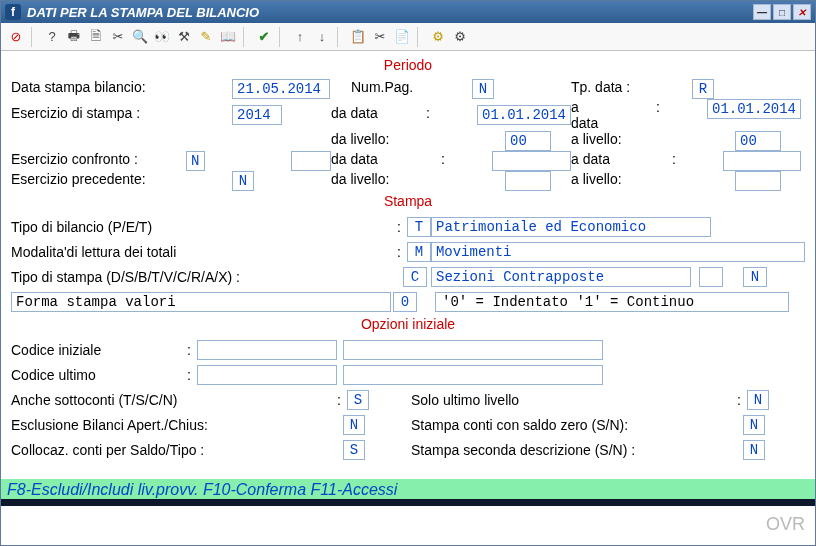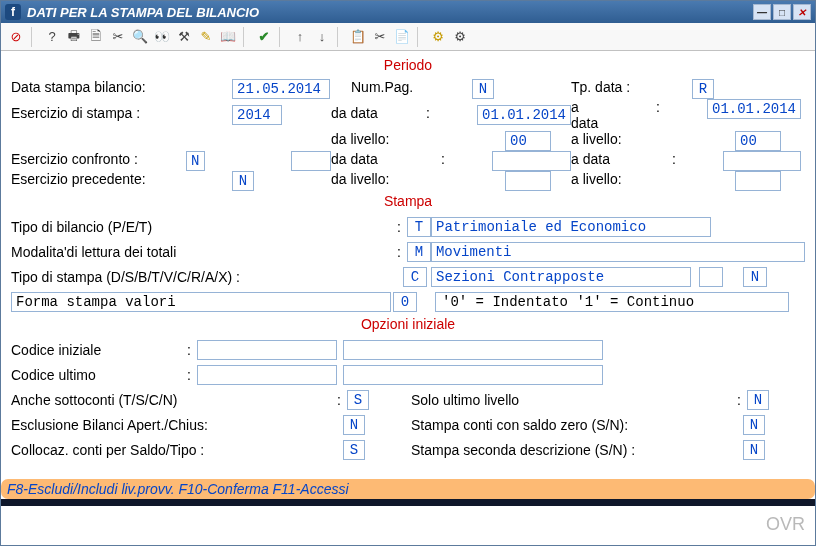--- a/index.html
+++ b/index.html
@@ -115,26 +115,25 @@
   .fld.date { width: 98px; }
   .fld.yr { width: 50px; }
   .fld.med { width: 46px; }
   .fld.tiny { width: 24px; justify-content:center;}
   .fld.long { width: 280px; }
   .fld.xlong { width: 376px; }
   .fld.fill140 { width:140px; }
   .fld.fillrest { width:260px; }
   .statusbar {
     height: 20px;
-    background: #fdba74;
+    background: #86efac;
     color: #0645c8;
     font-style: italic;
-    font-size: 14px;
+    font-size: 16px;
     padding: 2px 6px;
-    border-radius: 7px;
   }
   .bottombar {
     height: 46px;
     background: #fff;
     border-top: 7px solid #0f172a;
     position: relative;
   }
   .ovr {
     position: absolute;
     right: 10px;

